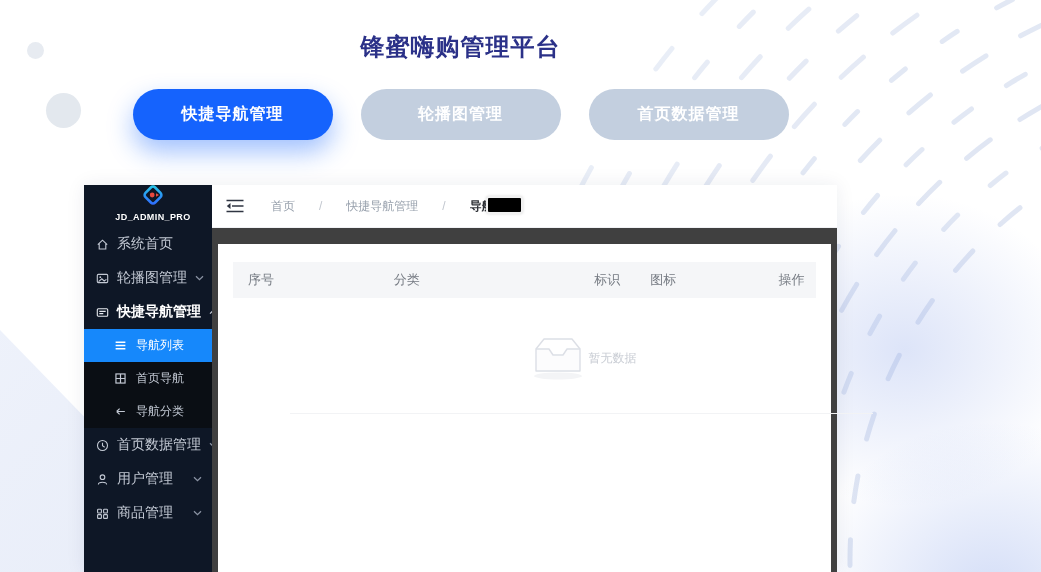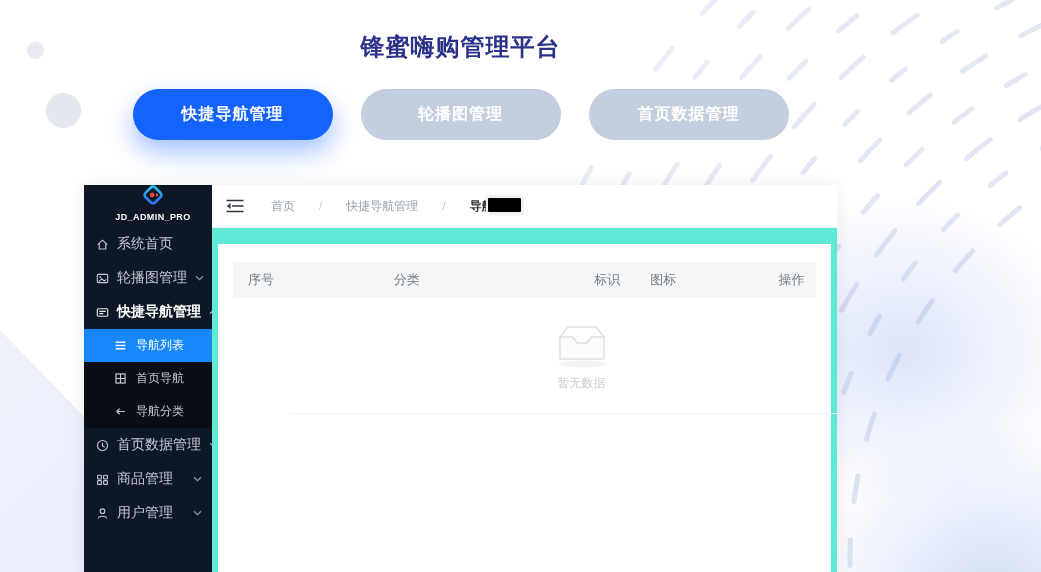--- a/index.html
+++ b/index.html
@@ -54,34 +54,34 @@
                 padding:0 14px; position:relative; border-bottom:1px solid #f1f2f5; }
   .fold-icon { width:18px; height:14px; cursor:pointer; flex-shrink:0; }
   .breadcrumb { display:flex; align-items:center; gap:24px; margin-left:27px; font-size:12px; }
   .bc-link { color:#98a1ad; cursor:pointer; }
   .bc-sep { color:#c2c7cf; }
   .bc-current { color:#2f3237; font-weight:bold; }
   .header-black-box { position:absolute; left:274px; top:11px; width:37px; height:18px;
                       background:#000000; border:2px solid #f1f1f1; border-radius:3px;
                       box-shadow:0 0 3px rgba(0,0,0,0.15); cursor:pointer; }
 
-  .content { flex:1; background:#5eead4; padding:16px 6px 0 6px; display:flex; }
+  .content { flex:1; background:#404040; padding:16px 6px 0 6px; display:flex; }
   .card { flex:1; background:#ffffff; padding:18px 15px 0 15px; display:flex; flex-direction:column; }
 
   .thead { display:flex; align-items:center; height:36px; background:#f5f6f8;
            font-size:13px; color:#767b83; }
   .th { padding:0 15px; white-space:nowrap; }
   .th-c0 { width:25%; text-align:left; }
   .th-c1 { width:22%; text-align:left; }
   .th-c2 { width:22%; text-align:right;font-family:Liberation Serif, serif; }
   .th-c3 { width:22%; text-align:left; }
   .th-c4 { width:9%; text-align:left; flex:1; }
 
   .tbody-empty { height:116px; border-bottom:1px solid #f2f3f5; display:flex;
-                 flex-direction:column; align-items:center; justify-content:center; transform:translateX(57px); }
+                 align-items:center; justify-content:center; transform:translateX(57px); }
   .empty-icon { width:62px; height:50px; }
   .empty-text { margin-top:6px; font-size:12px; color:#c9cdd4; }
   .card-rest { flex:1; }
 </style>
 </head>
 <body>
 
 <div class="stage">
 
   <div class="deco-triangle"></div>
@@ -190,37 +190,37 @@
           <path d="M6.5 3.8 V6.8 L8.7 8.2" fill="none" stroke="#c3c9d4" stroke-width="1.1"></path>
         </svg>
         <span class="mi-label">首页数据管理</span>
         <svg class="chev" viewBox="0 0 9 6">
           <polyline points="1,1.2 4.5,4.6 8,1.2" fill="none" stroke="#8a93a3" stroke-width="1.3"></polyline>
         </svg>
       </div>
 
       <div class="menu-item">
         <svg class="mi-icon" viewBox="0 0 13 13">
+          <circle cx="6.5" cy="4.2" r="2.3" fill="none" stroke="#c3c9d4" stroke-width="1.1"></circle>
+          <path d="M2.4 11.4 C2.4 8.6 10.6 8.6 10.6 11.4" fill="none" stroke="#c3c9d4" stroke-width="1.1"></path>
+        </svg>
+        <span class="mi-label">用户管理</span>
+        <svg class="chev" viewBox="0 0 9 6">
+          <polyline points="1,1.2 4.5,4.6 8,1.2" fill="none" stroke="#8a93a3" stroke-width="1.3"></polyline>
+        </svg>
+      </div>
+
+      <div class="menu-item">
+        <svg class="mi-icon" viewBox="0 0 13 13">
           <rect x="1.6" y="2.2" width="3.8" height="3.8" rx="0.7" fill="none" stroke="#c3c9d4" stroke-width="1.1"></rect>
           <rect x="7.6" y="2.2" width="3.8" height="3.8" rx="0.7" fill="none" stroke="#c3c9d4" stroke-width="1.1"></rect>
           <rect x="1.6" y="7.6" width="3.8" height="3.8" rx="0.7" fill="none" stroke="#c3c9d4" stroke-width="1.1"></rect>
           <rect x="7.6" y="7.6" width="3.8" height="3.8" rx="0.7" fill="none" stroke="#c3c9d4" stroke-width="1.1"></rect>
         </svg>
         <span class="mi-label">商品管理</span>
-        <svg class="chev" viewBox="0 0 9 6">
-          <polyline points="1,1.2 4.5,4.6 8,1.2" fill="none" stroke="#8a93a3" stroke-width="1.3"></polyline>
-        </svg>
-      </div>
-
-      <div class="menu-item">
-        <svg class="mi-icon" viewBox="0 0 13 13">
-          <circle cx="6.5" cy="4.2" r="2.3" fill="none" stroke="#c3c9d4" stroke-width="1.1"></circle>
-          <path d="M2.4 11.4 C2.4 8.6 10.6 8.6 10.6 11.4" fill="none" stroke="#c3c9d4" stroke-width="1.1"></path>
-        </svg>
-        <span class="mi-label">用户管理</span>
         <svg class="chev" viewBox="0 0 9 6">
           <polyline points="1,1.2 4.5,4.6 8,1.2" fill="none" stroke="#8a93a3" stroke-width="1.3"></polyline>
         </svg>
       </div>
     </div>
 
     <div class="main">
 
       <div class="app-header">
         <svg class="fold-icon" viewBox="0 0 18 14">

